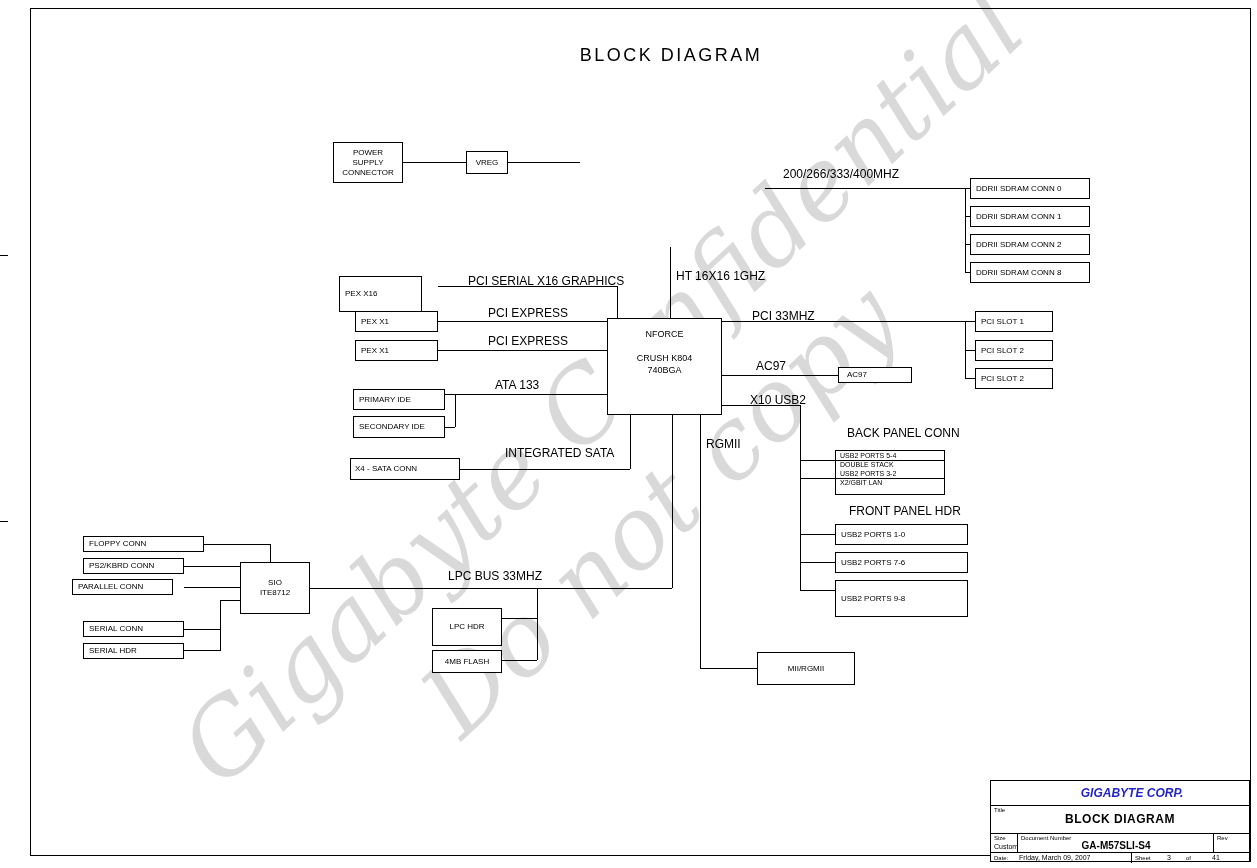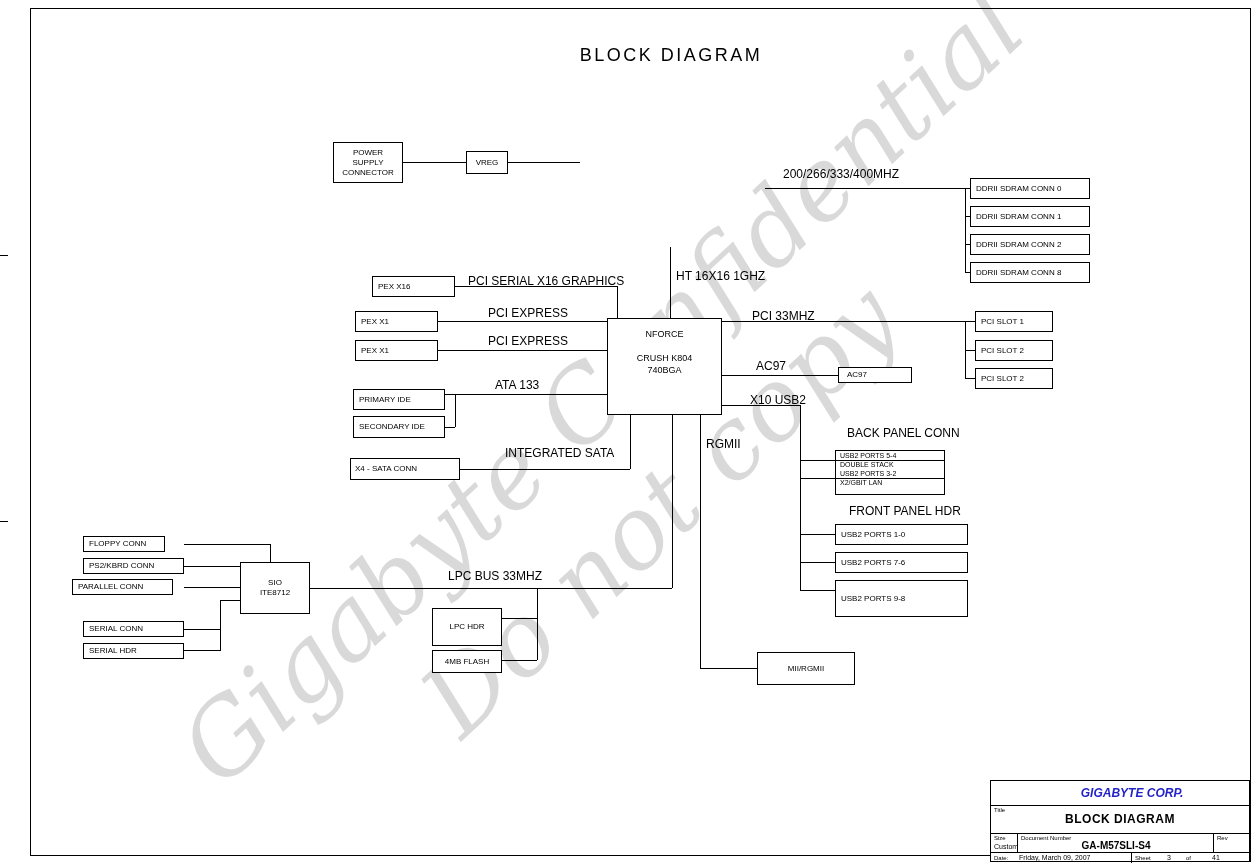--- a/index.html
+++ b/index.html
@@ -107,21 +107,21 @@
   <div class="box" style="left:333px;top:142px;width:70px;height:41px">POWER
 SUPPLY
 CONNECTOR</div>
   <div class="box" style="left:466px;top:151px;width:42px;height:23px">VREG</div>
 
   <div class="box left" style="left:970px;top:178px;width:120px;height:21px">DDRII SDRAM CONN 0</div>
   <div class="box left" style="left:970px;top:206px;width:120px;height:21px">DDRII SDRAM CONN 1</div>
   <div class="box left" style="left:970px;top:234px;width:120px;height:21px">DDRII SDRAM CONN 2</div>
   <div class="box left" style="left:970px;top:262px;width:120px;height:21px">DDRII SDRAM CONN 8</div>
 
-  <div class="box left" style="left:372px;top:276px;width:83px;height:21px">PEX X16</div>
+  <div class="box left" style="left:339px;top:276px;width:83px;height:36px">PEX X16</div>
   <div class="box left" style="left:355px;top:311px;width:83px;height:21px">PEX X1</div>
   <div class="box left" style="left:355px;top:340px;width:83px;height:21px">PEX X1</div>
 
   <div class="box top" style="left:607px;top:318px;width:115px;height:97px;padding-top:9px;font-size:9px;line-height:12px">NFORCE
 
 CRUSH K804
 740BGA</div>
 
   <div class="box left" style="left:975px;top:311px;width:78px;height:21px">PCI SLOT 1</div>
   <div class="box left" style="left:975px;top:340px;width:78px;height:21px">PCI SLOT 2</div>
@@ -136,21 +136,21 @@
   <div class="box" style="left:835px;top:450px;width:110px;height:45px"></div>
   <div class="bp-txt" style="left:840px;top:452px">USB2 PORTS 5-4</div>
   <div class="bp-txt" style="left:840px;top:461px">DOUBLE STACK</div>
   <div class="bp-txt" style="left:840px;top:470px">USB2 PORTS 3-2</div>
   <div class="bp-txt" style="left:840px;top:479px">X2/GBIT LAN</div>
 
   <div class="box left" style="left:835px;top:524px;width:133px;height:21px">USB2 PORTS 1-0</div>
   <div class="box left" style="left:835px;top:552px;width:133px;height:21px">USB2 PORTS 7-6</div>
   <div class="box left" style="left:835px;top:580px;width:133px;height:37px">USB2 PORTS 9-8</div>
 
-  <div class="box left" style="left:83px;top:536px;width:82px;height:16px">FLOPPY CONN</div>
+  <div class="box left" style="left:83px;top:536px;width:121px;height:16px">FLOPPY CONN</div>
   <div class="box left" style="left:83px;top:558px;width:101px;height:16px">PS2/KBRD CONN</div>
   <div class="box left" style="left:72px;top:579px;width:101px;height:16px">PARALLEL CONN</div>
   <div class="box" style="left:240px;top:562px;width:70px;height:52px">SIO
 ITE8712</div>
   <div class="box left" style="left:83px;top:621px;width:101px;height:16px">SERIAL CONN</div>
   <div class="box left" style="left:83px;top:643px;width:101px;height:16px">SERIAL HDR</div>
 
   <div class="box" style="left:432px;top:608px;width:70px;height:38px">LPC HDR</div>
   <div class="box" style="left:432px;top:650px;width:70px;height:23px">4MB FLASH</div>
 

